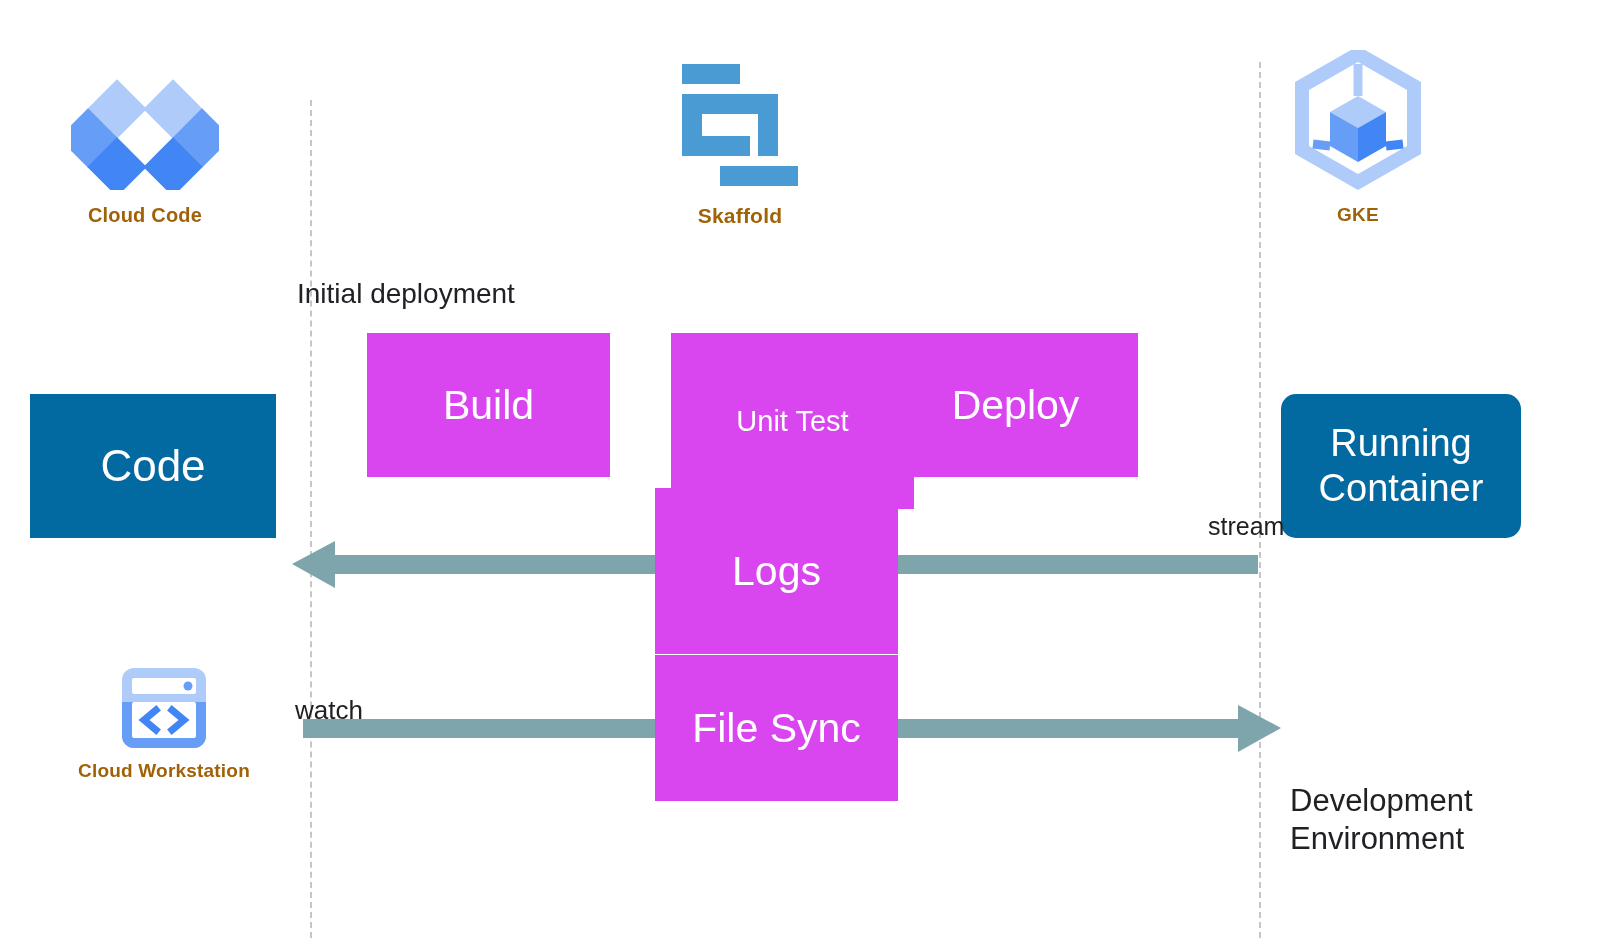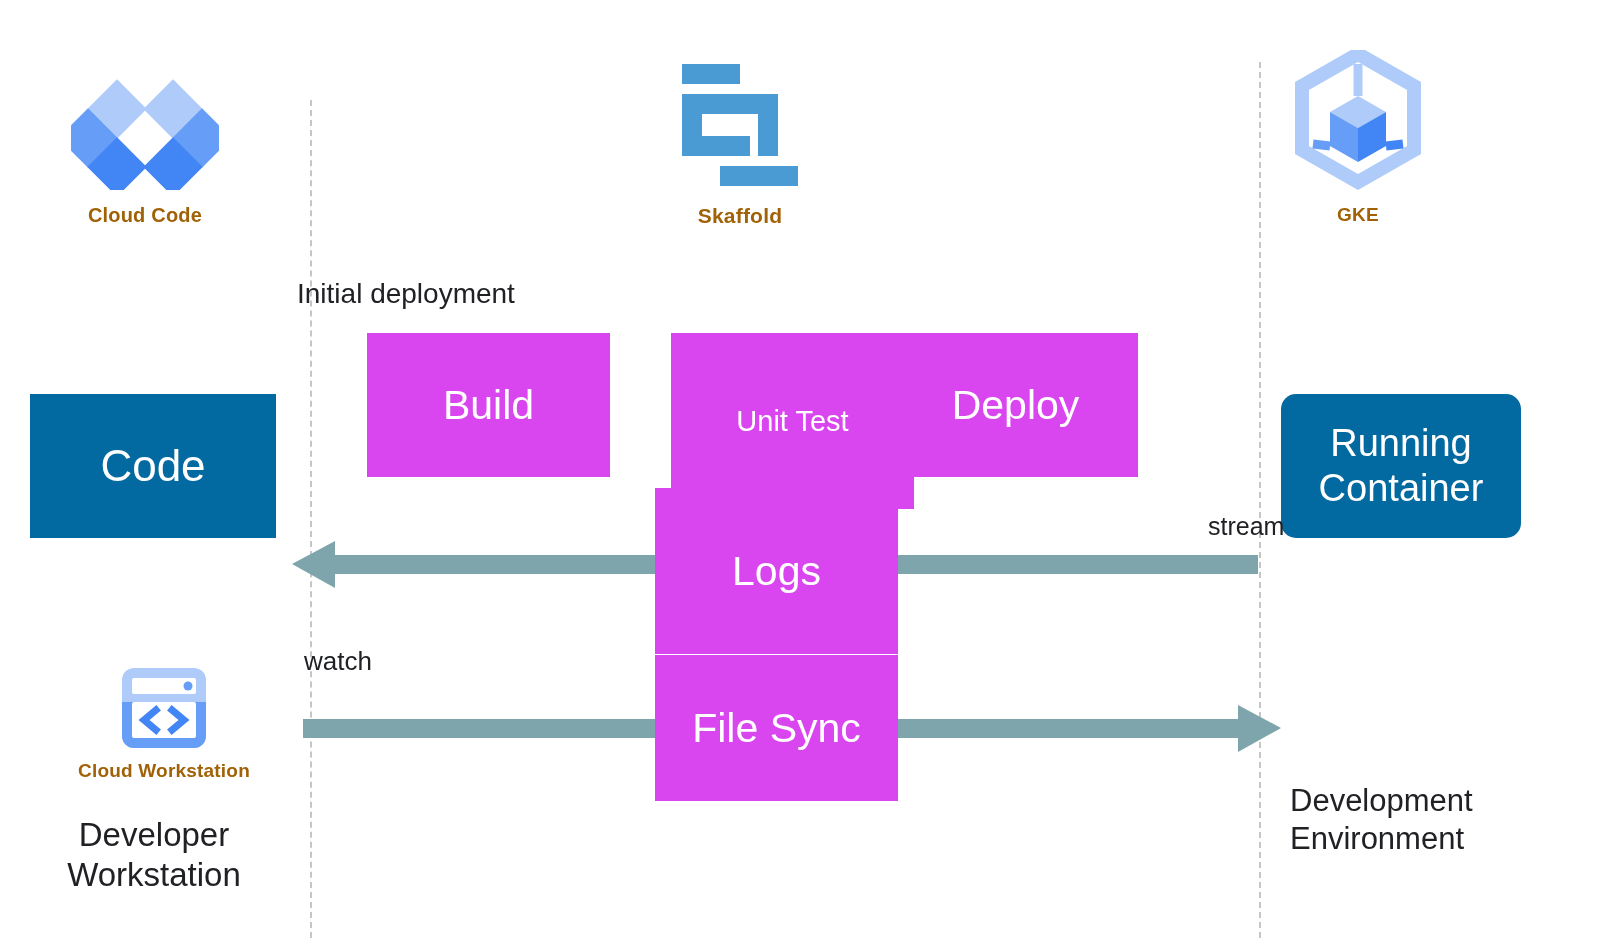--- a/index.html
+++ b/index.html
@@ -89,21 +89,21 @@
   }
 
   
   .label {
     position: absolute;
     color: #202124;
     white-space: nowrap;
   }
   #label-initial-deployment { left: 297px;  top: 278px; font-size: 28px; }
   #label-stream             { left: 1208px; top: 512px; font-size: 25px; }
-  #label-watch             { left: 295px;  top: 646px; font-size: 26px; margin-left: 9px; }
+  #label-watch             { left: 295px;  top: 695px; font-size: 26px; }
 
   .multiline-label {
     position: absolute;
     color: #202124;
     text-align: center;
     line-height: 1.22;
   }
   #label-developer-workstation { left: 20px;   top: 815px; width: 268px; font-size: 33px; }
   #label-dev-environment       { left: 1290px; top: 782px; width: 290px; font-size: 31px; text-align: left; }
 </style>
@@ -191,23 +191,19 @@
     <span>
       <span>Running</span><br>
       <span>Container</span>
     </span>
   </div>
 
   <div class="label" id="label-initial-deployment">Initial deployment</div>
   <div class="label" id="label-stream">stream</div>
   <div class="label" id="label-watch">watch</div>
 
-  <div class="multiline-label" id="label-developer-workstation">
-    <span>Developer</span><br>
-    <span>Workstation</span>
-  </div>
 
   <div class="multiline-label" id="label-dev-environment">
     <span>Development</span><br>
     <span>Environment</span>
   </div>
 
 </div>
 
 </body></html>

